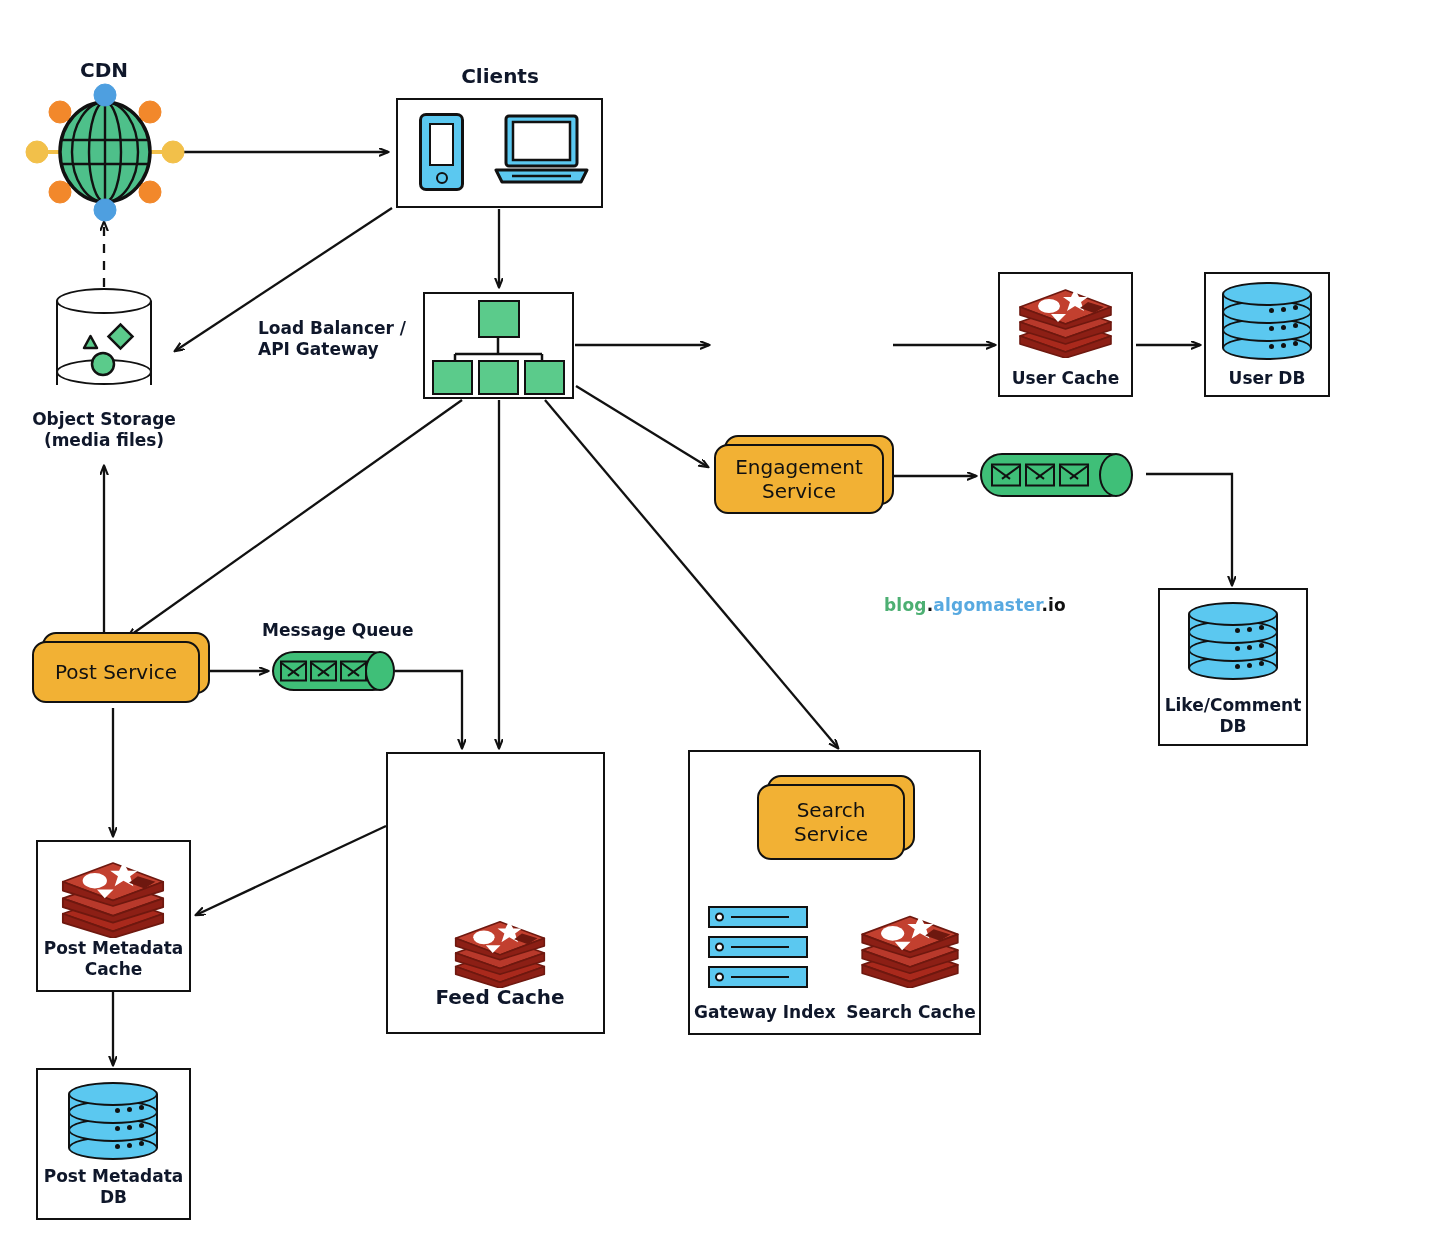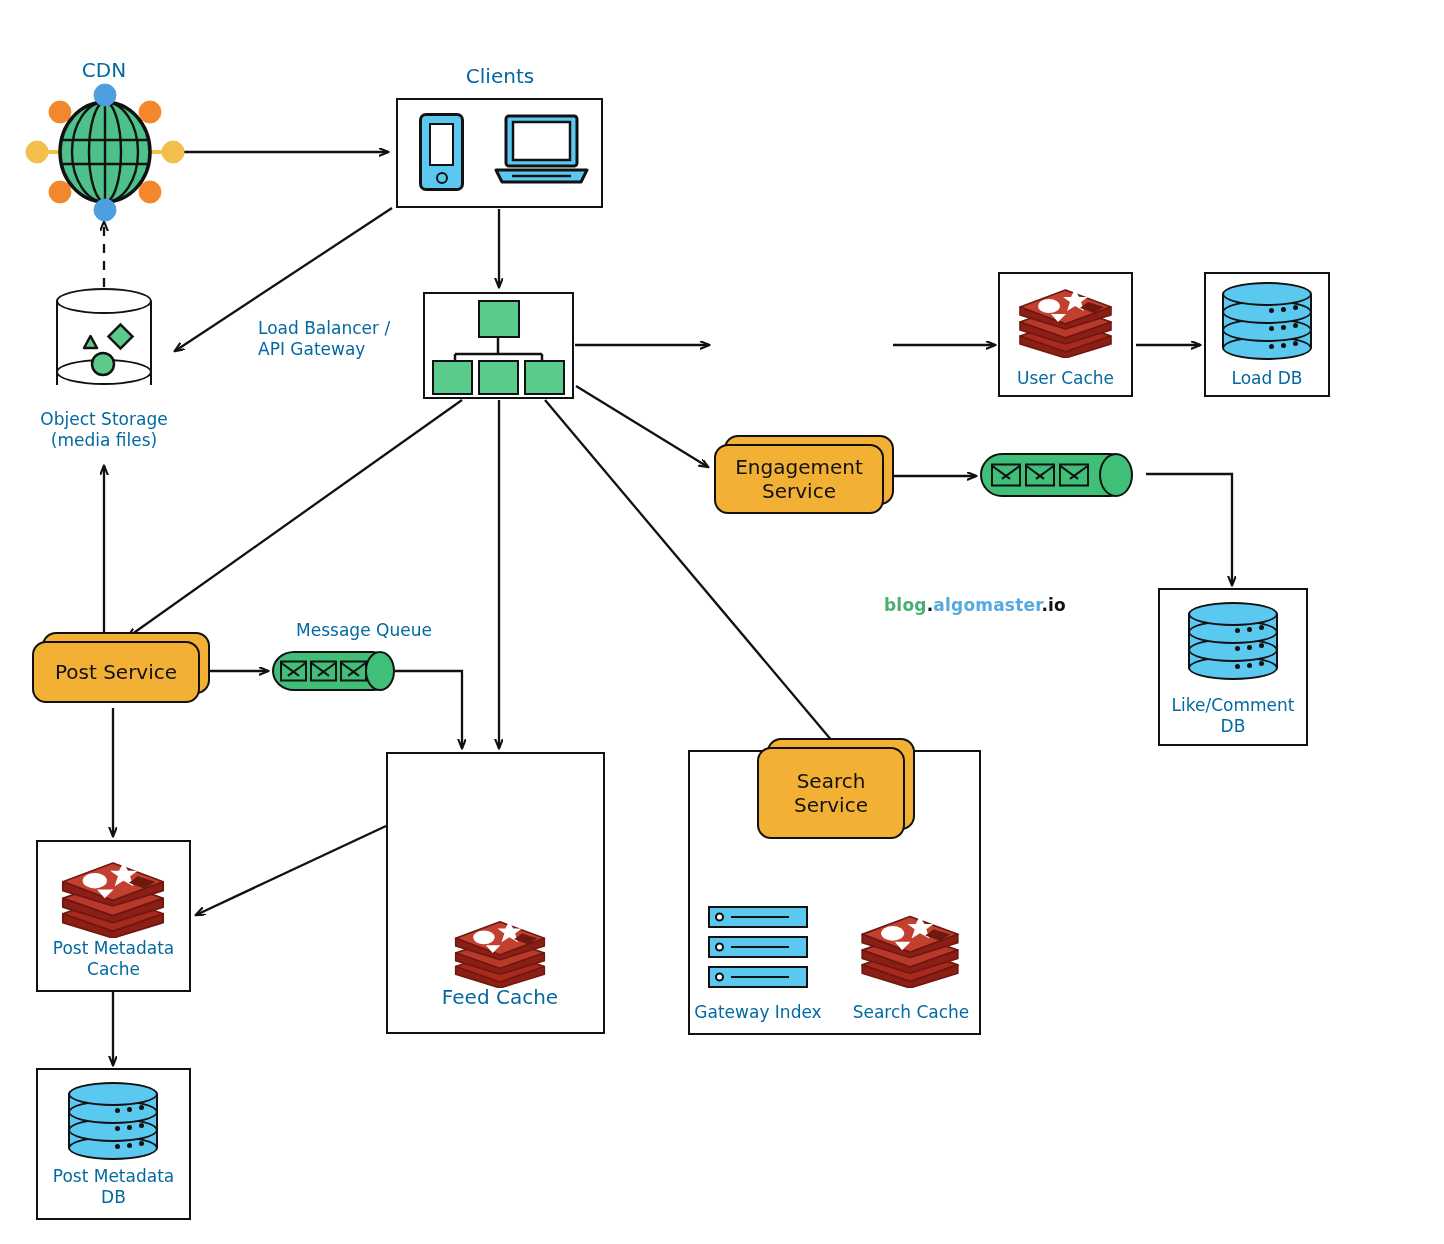--- a/index.html
+++ b/index.html
@@ -1,21 +1,21 @@
 <!DOCTYPE html>
 <html><head>
 <meta charset="utf-8">
 <style>
   html,body{margin:0;padding:0;background:#ffffff;}
   body{font-family:"DejaVu Sans", sans-serif;}
   #stage{position:relative;width:1444px;height:1244px;background:#ffffff;overflow:hidden;}
   svg#edges{position:absolute;left:0;top:0;width:1444px;height:1244px;pointer-events:none;}
 
   .node{position:absolute;box-sizing:border-box;}
-  .lbl{position:absolute;text-align:center;color:#0369a1;white-space:pre;line-height:1.22;}
+  .lbl{position:absolute;text-align:center;color:#0f172a;white-space:pre;line-height:1.22;font-weight:bold;}
   .caption{font-size:17px;}
   .title{font-size:20px;}
 
   
   .boxc{border:2.5px solid #111;background:#fff;}
 
   
   .svc{position:absolute;}
   .svc .back{position:absolute;left:10px;top:-9px;width:100%;height:100%;
     background:#F2B134;border:2.5px solid #111;border-radius:14px;box-sizing:border-box;}
@@ -258,21 +258,21 @@
     <div class="dot" style="left:47px;top:26px;"></div>
       <div class="dot" style="left:59px;top:25px;"></div>
       <div class="dot" style="left:71px;top:23px;"></div>
     <div class="dot" style="left:47px;top:44px;"></div>
       <div class="dot" style="left:59px;top:43px;"></div>
       <div class="dot" style="left:71px;top:41px;"></div>
     <div class="dot" style="left:47px;top:62px;"></div>
       <div class="dot" style="left:59px;top:61px;"></div>
       <div class="dot" style="left:71px;top:59px;"></div>
   </div>
-  <div class="lbl caption" style="left:1204px;top:368px;width:126px;">Load DB</div>
+  <div class="lbl caption" style="left:1204px;top:368px;width:126px;">User DB</div>
 
   <div class="svc" style="left:714px;top:444px;width:170px;height:70px;">
     <div class="back"></div>
     <div class="front">
         <span>Engagement
 Service</span>
       </div>
   </div>
 
   <div class="mq" style="left:980px;top:453px;width:152px;height:44px;">
@@ -307,21 +307,21 @@
     <span class="g">blog</span><span class="k">.</span><span class="b">algomaster</span><span class="k">.io</span>
   </div>
 
   <div class="svc" style="left:32px;top:641px;width:168px;height:62px;">
     <div class="back"></div>
     <div class="front">
         <span>Post Service</span>
       </div>
   </div>
 
-  <div class="lbl caption" style="left:262px;top:620px;width:140px;margin-left:32px;">Message Queue</div>
+  <div class="lbl caption" style="left:262px;top:620px;width:140px;">Message Queue</div>
   <div class="mq" style="left:272px;top:651px;width:122px;height:40px;">
     <div class="body"></div>
       <div class="cap" style="width:30px;"></div>
     <div class="env" style="left:8px;width:27px;height:21px;"></div>
     <div class="env" style="left:38px;width:27px;height:21px;"></div>
     <div class="env" style="left:68px;width:27px;height:21px;"></div>
   </div>
 
   <div class="node boxc" style="left:36px;top:840px;width:155px;height:152px;"></div>
   <div class="redis" style="left:58px;top:852px;width:110px;height:86px;">
@@ -376,21 +376,21 @@
       </g>
       <ellipse cx="33" cy="26" rx="11" ry="7" fill="#fff"></ellipse>
       <polygon points="59,9 63,17 72,17 65,22 68,31 59,26 51,31 54,22 47,17 55,17" fill="#fff"></polygon>
       <polygon points="35,34 50,34 42,42" fill="#fff"></polygon>
       <path d="M72,22 L88,27 L78,33 L64,28 Z" fill="#6E180F"></path>
     </svg>
   </div>
   <div class="lbl title" style="left:410px;top:985px;width:180px;">Feed Cache</div>
 
   <div class="node boxc" style="left:688px;top:750px;width:293px;height:285px;"></div>
-  <div class="svc" style="left:757px;top:747px;width:148px;height:92px;">
+  <div class="svc" style="left:757px;top:784px;width:148px;height:76px;">
     <div class="back"></div>
     <div class="front">
         <span>Search
 Service</span>
       </div>
   </div>
 
   <div style="position:absolute;left:708px;top:906px;width:100px;height:82px;">
     <div class="sibar" style="left:0;top:0;width:100px;height:22px;">
       <div class="c"></div>

